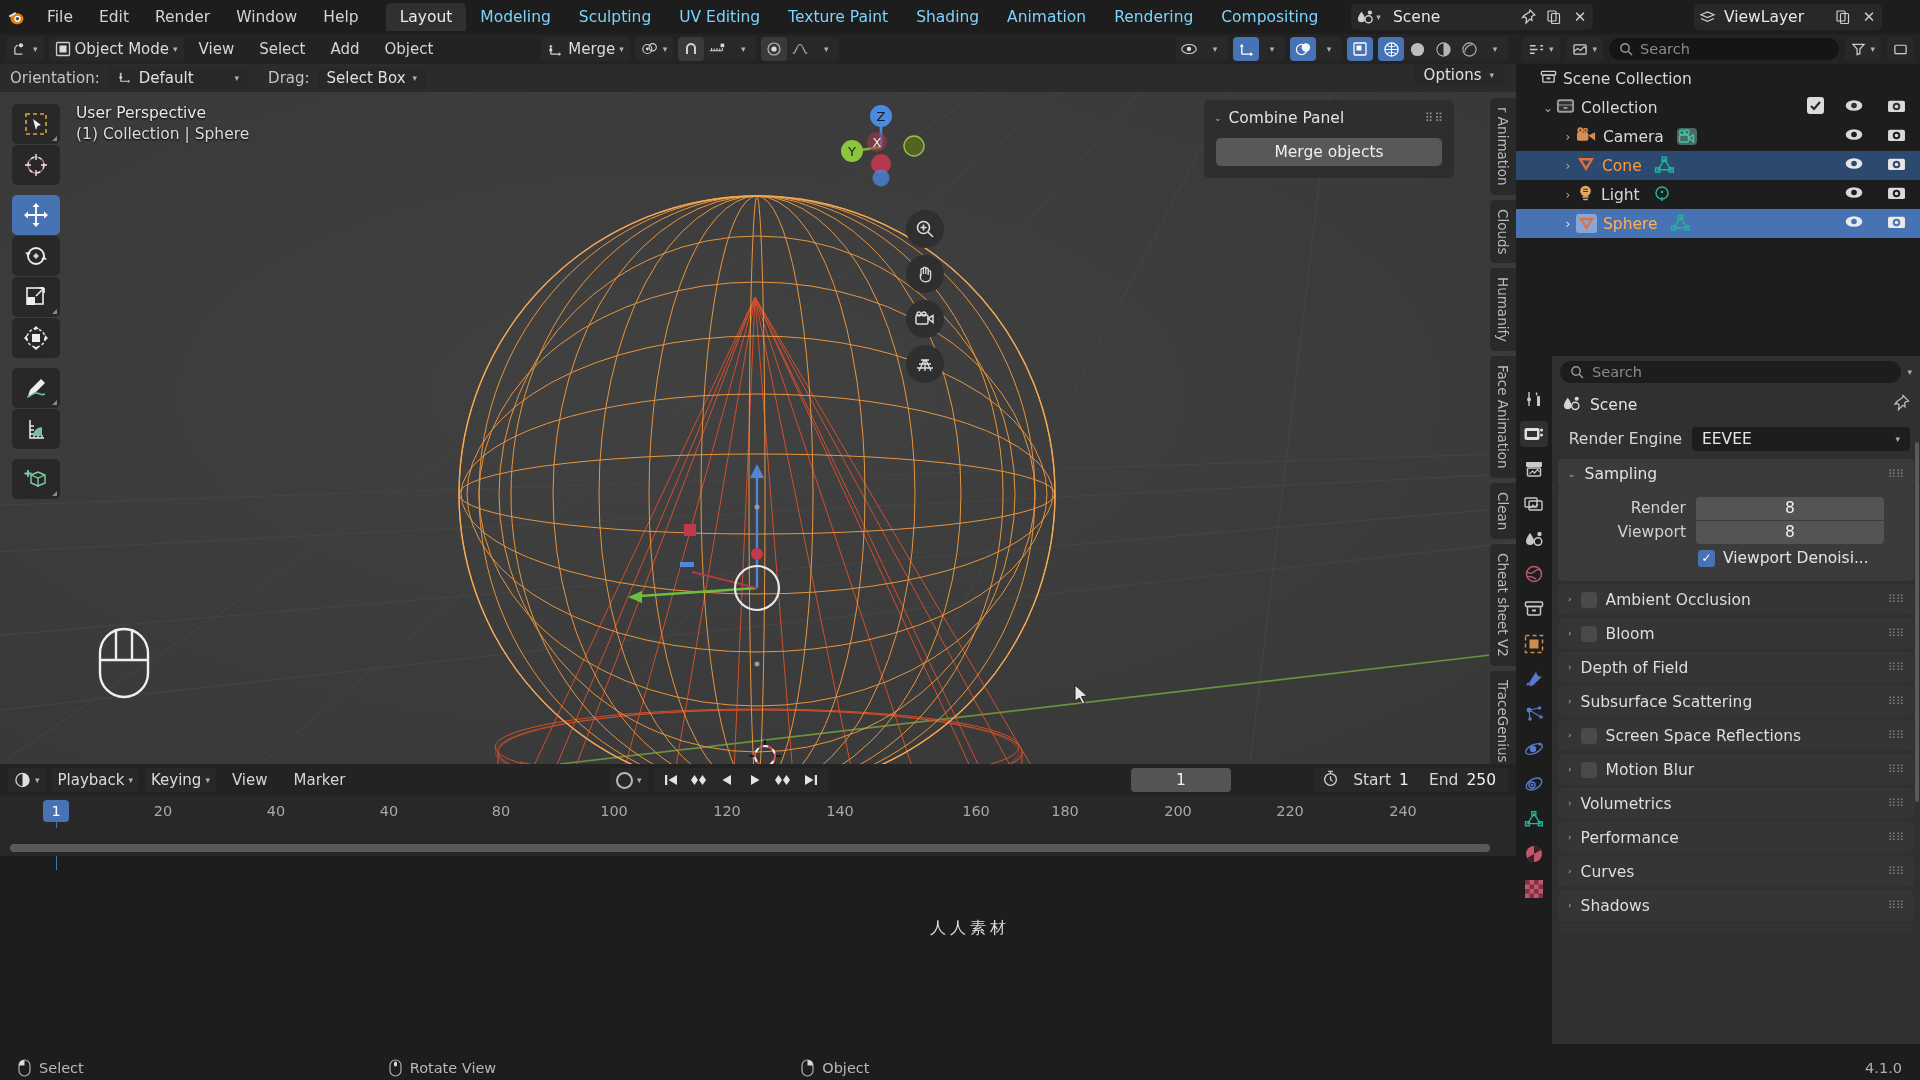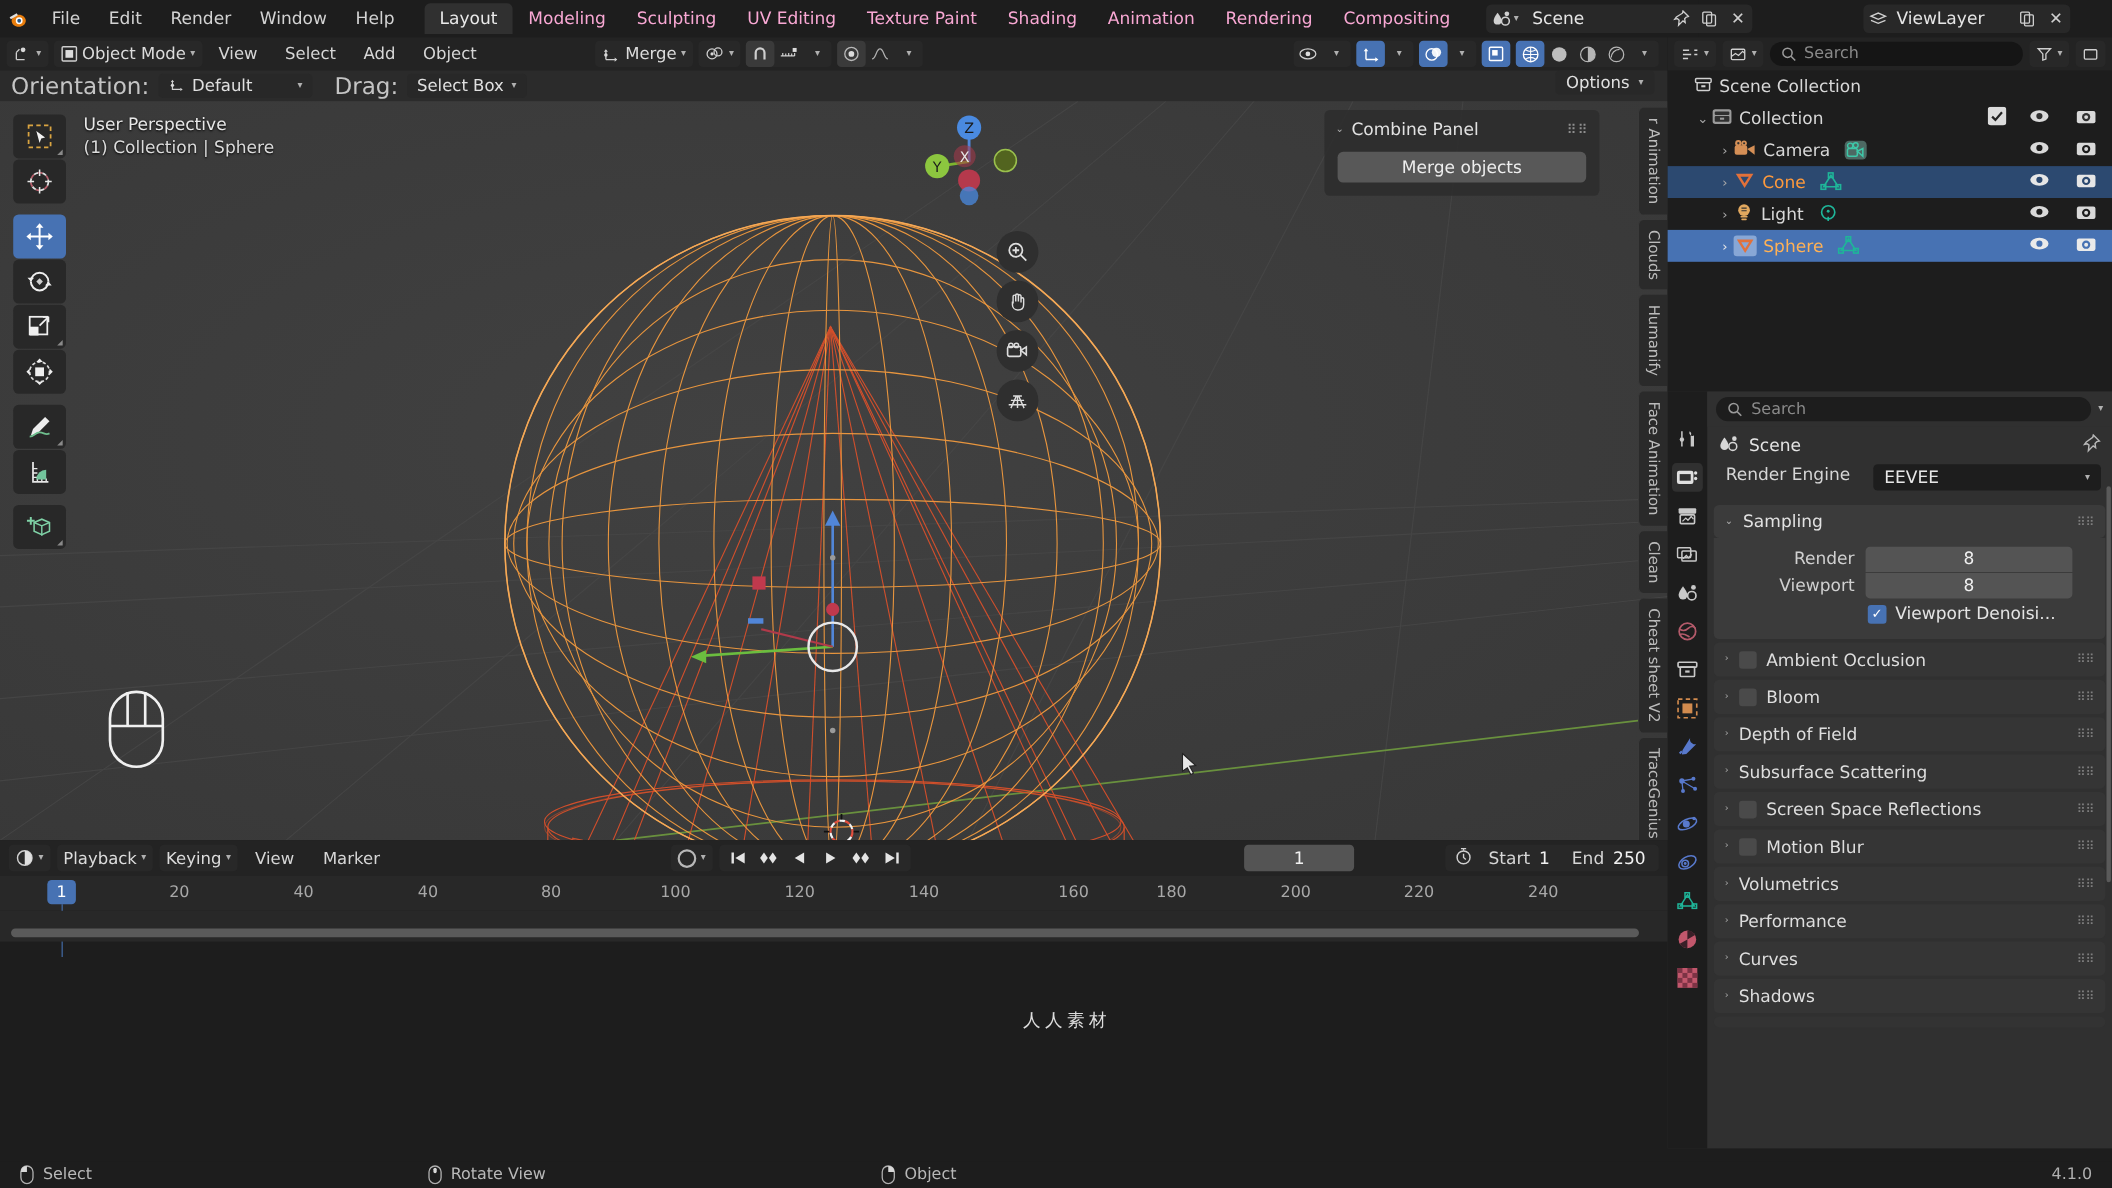--- a/index.html
+++ b/index.html
@@ -12,21 +12,21 @@
   .app { position:relative; width:1920px; height:1080px; }
 
   
   .topbar {
     position:absolute; left:0; top:0; width:1544px; height:34px;
     background:#1d1d1d; display:flex; align-items:center; gap:0px;
   }
   .blender-logo { width:34px; height:34px; display:flex; align-items:center; justify-content:center; }
   .menu-item { padding:3px 13px; font-size:15.5px; color:#d3d3d3; border-radius:4px; cursor:default; }
   .wspacer { width:14px; }
-  .ws-tab { padding:5px 14px; font-size:15.5px; color:#f9a8d4; border-radius:5px 5px 0 0; }
+  .ws-tab { padding:5px 14px; font-size:15.5px; color:#7dd3fc; border-radius:5px 5px 0 0; }
   .ws-tab.active { background:#303030; color:#eaeaea; }
   .scene-block {
     display:flex; align-items:center; background:#282828; border-radius:5px;
     height:26px; margin-left:6px;
   }
   .scene-icon { width:34px; height:26px; display:flex; align-items:center; justify-content:center; gap:1px; }
   .scene-name { min-width:130px; font-size:15.5px; color:#e6e6e6; padding:0 8px; }
   .mini-btn { width:26px; height:26px; display:flex;align-items:center;justify-content:center; }
   .vl-block { display:flex; align-items:center; background:#282828; border-radius:5px; height:26px; margin-left:6px;}
   .vl-name { min-width:110px; font-size:15.5px; color:#e6e6e6; padding:0 8px 0 4px;}
@@ -43,21 +43,21 @@
   .tool-group { display:flex; align-items:center; background:#282828; border-radius:4px; height:24px; }
   .tg-item { width:26px; height:24px; display:flex;align-items:center;justify-content:center; border-radius:4px;}
   .tg-item.on { background:#4772b3; }
   .tg-item.semi { background:#3a3a3a; }
 
   
   .vp-header2 {
     position:absolute; left:0; top:64px; width:1516px; height:28px;
     background:#2b2b2b; display:flex; align-items:center; padding:0 10px; gap:8px;
   }
-  .lbl { font-size:21px; color:#c4c4c4; }
+  .lbl { font-size:15px; color:#c4c4c4; }
   .drop { display:flex; align-items:center; gap:7px; background:#282828; border-radius:4px; height:22px; padding:0 9px; font-size:15px; color:#e0e0e0;}
   .options-btn {
     position:absolute; right:12px; top:0px; display:flex; align-items:center; gap:8px;
     background:#282828; border-radius:4px; height:22px; padding:0 10px; font-size:15px; color:#e0e0e0;
   }
 
   
   .viewport {
     position:absolute; left:0; top:92px; width:1516px; height:672px;
     background:#3b3b3b; overflow:hidden;
@@ -106,21 +106,21 @@
 
   
   .props { position:absolute; left:1516px; top:356px; width:404px; height:688px; background:#303030; display:flex;}
   .prop-tabs { width:36px; background:#1d1d1d; padding-top:30px; display:flex; flex-direction:column; align-items:center; gap:9px;}
   .ptab { width:28px; height:26px; display:flex; align-items:center; justify-content:center; border-radius:4px;}
   .ptab.active { background:#303030; }
   .prop-body { flex:1; position:relative; }
   .prop-search-row { height:32px; display:flex; align-items:center; gap:6px; padding:0 8px; background:#303030;}
   .prop-search { flex:1; display:flex; align-items:center; gap:8px; background:#1d1d1d; border-radius:12px; height:22px; padding:0 10px; color:#8a8a8a; font-size:14.5px;}
   .bc-row { height:34px; display:flex; align-items:center; gap:9px; padding:0 10px; font-size:15.5px; color:#e4e4e4;}
-  .re-row { height:34px; display:flex; align-items:flex-start; padding:0 10px 0 0; gap:21px;}
+  .re-row { height:34px; display:flex; align-items:center; padding:0 10px 0 0; gap:10px;}
   .re-lbl { width:130px; text-align:right; font-size:15.5px; color:#d6d6d6;}
   .re-val { flex:1; height:24px; background:#1d1d1d; border-radius:4px; display:flex;align-items:center; padding:0 10px; font-size:15.5px; color:#e6e6e6; justify-content:space-between;}
   .panel-head { height:30px; display:flex; align-items:center; gap:9px; padding:0 10px; background:#3b3b3b; font-size:15.5px; color:#e2e2e2; margin:3px 6px 0; border-radius:5px;}
   .panel-head .grip2 { margin-left:auto; color:#7e7e7e; font-size:11px; line-height:5px;}
   .samp-row { height:24px; display:flex; align-items:center; gap:10px; padding:0 10px 0 0;}
   .samp-lbl { width:128px; text-align:right; font-size:15.5px; color:#d0d0d0;}
   .samp-val { flex:1; height:23px; background:#545454; display:flex;align-items:center;justify-content:center; font-size:15.5px; color:#f0f0f0;}
   .chkrow { display:flex; align-items:center; gap:8px; padding:5px 0 5px 140px; font-size:15.5px; color:#e4e4e4;}
   .chkbox { width:17px;height:17px; background:#4772b3; border-radius:3px; display:flex;align-items:center;justify-content:center; color:#fff; font-size:12px;}
   .collapsed { height:31px; display:flex; align-items:center; gap:9px; padding:0 10px; background:#353535; font-size:15.5px; color:#dedede; margin:3px 6px 0; border-radius:5px;}

